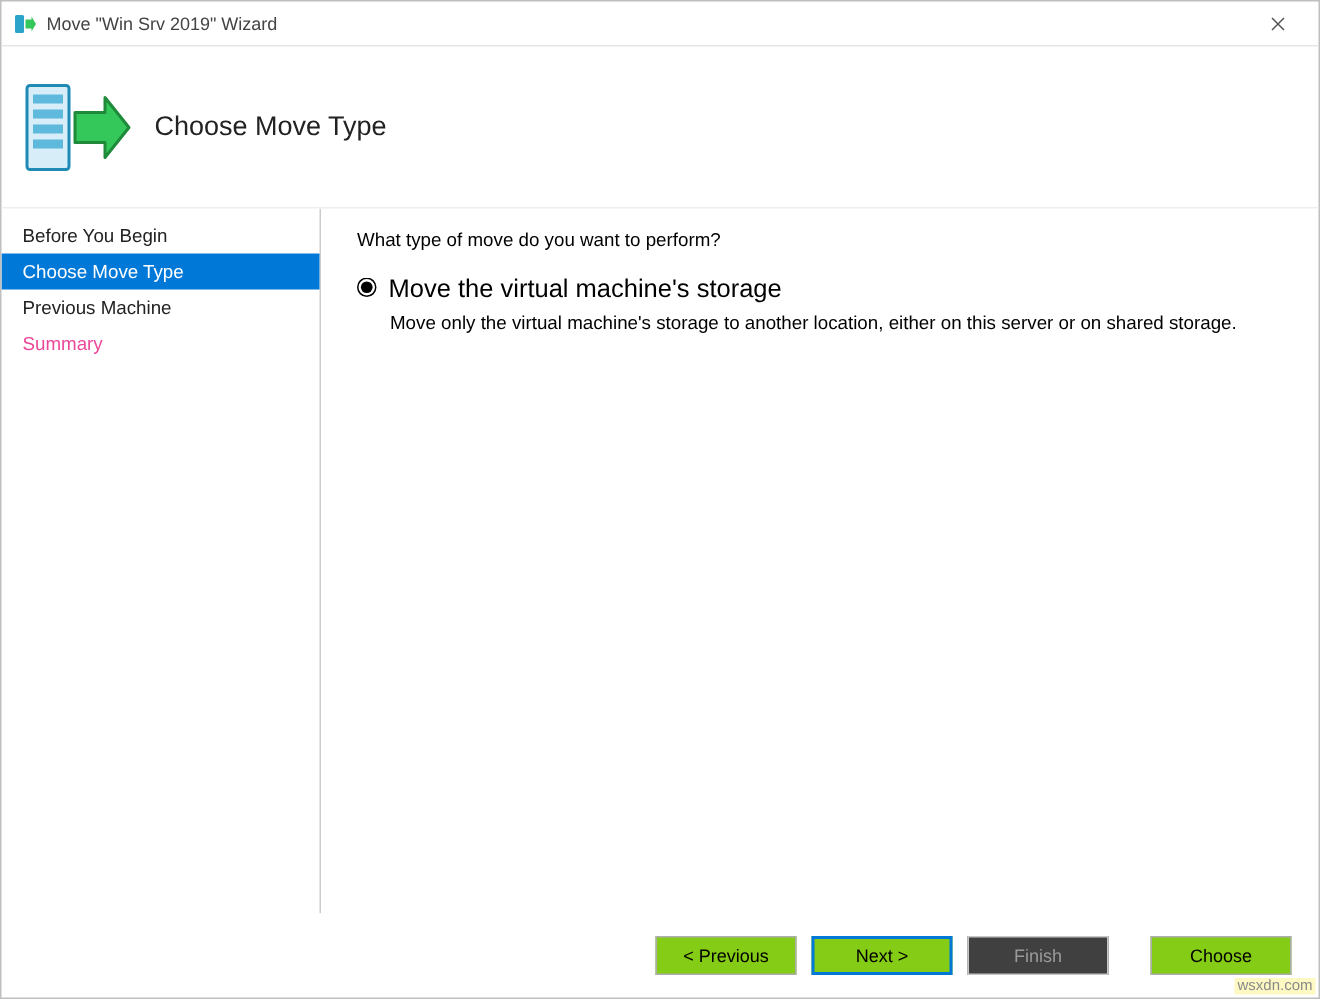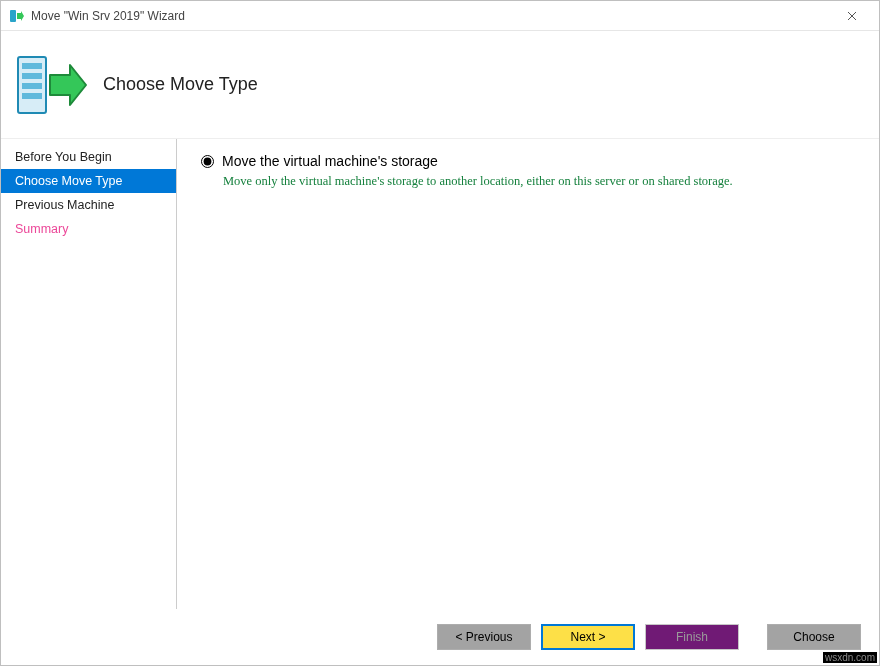--- a/index.html
+++ b/index.html
@@ -59,21 +59,21 @@
     font-weight: 400;
     color: #222;
     margin: 0 0 0 14px;
   }
   .body {
     flex:1;
     display:flex;
     overflow:hidden;
   }
   .sidebar {
-    width: 176px;
+    width: 213px;
     border-right: 1px solid #ccc;
     padding-top: 6px;
   }
   .step {
     padding: 5px 10px 5px 14px;
     font-size: 12.5px;
     color: #222;
     cursor: default;
   }
   .step.active {
@@ -93,68 +93,67 @@
     display:flex;
     align-items:flex-start;
     gap: 8px;
     margin-bottom: 4px;
   }
   .option-row input[type=radio]{
     margin:2px 0 0 0;
     accent-color:#000;
   }
   .option-label{
-    font-size:14px;
+    font-size:17px;
     text-align:right;
   }
   .option-desc {
     margin: 0 0 0 22px;
     font-size: 12.5px;
-    color: #15803d;
+    color: #000000;
     line-height: 1.35;
     max-width: 580px;
-    font-family: Liberation Serif, serif;
   }
   .footer {
     height: 56px;
     display:flex;
     align-items:center;
     justify-content:flex-end;
     gap: 10px;
     padding: 0 18px;
     position:relative;
   }
   .btn {
     min-width: 94px;
     height: 26px;
     font-family: inherit;
     font-size: 12px;
-    background:#a3a3a3;
+    background:#84cc16;
     border:1px solid #adadad;
     color:#000;
     cursor:pointer;
   }
   .btn:disabled{
     color:#9a9a9a;
-    background:#701a75;
+    background:#404040;
     border-color:#c7c7c7;
     cursor:default;
   }
   .btn.primary{
     border:2px solid #0078d7;
-    background:#fde047;
+    background:#84cc16;
   }
   .gap { width: 8px; }
   .watermark{
     position:absolute;
     right:2px; bottom:2px;
     font-size:10px;
     color:#8a8a8a;
     font-family: Arial, sans-serif;
-    background:#000000;
+    background:#fef9c3;
     padding:0 2px;
     text-align:center;
   }
 </style>
 </head>
 <body>
 
 <div class="window">
 
   <div class="titlebar">
@@ -188,20 +187,21 @@
 
   <div class="body">
     <div class="sidebar">
       <div class="step">Before You Begin</div>
       <div class="step active">Choose Move Type</div>
       <div class="step">Previous Machine</div>
       <div class="step future">Summary</div>
     </div>
 
     <div class="content">
+      <div class="prompt">What type of move do you want to perform?</div>
 
       <div class="option-row">
         <input type="radio" checked="" style="">
         <span class="option-label">Move the virtual machine's storage</span>
       </div>
       <div class="option-desc">Move only the virtual machine's storage to another location, either on this server or on shared storage.</div>
     </div>
   </div>
 
   <div class="footer">

